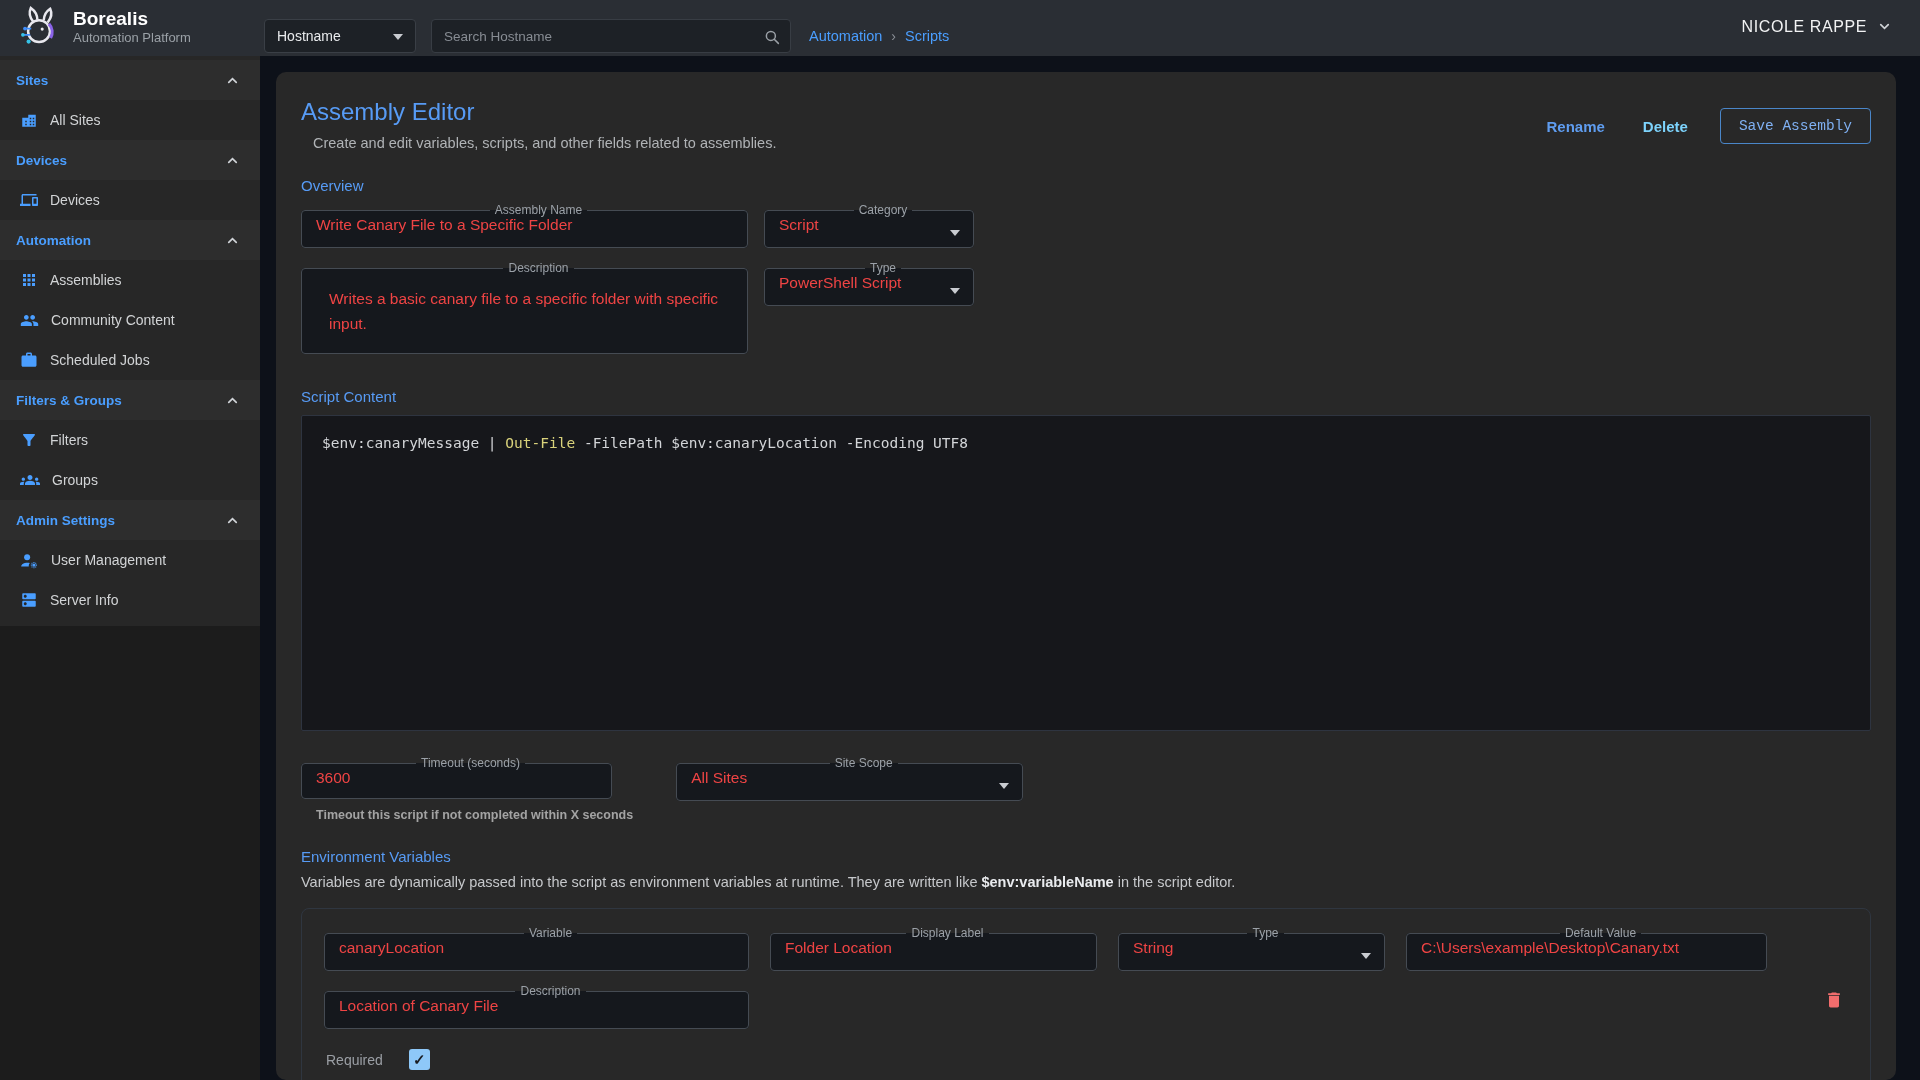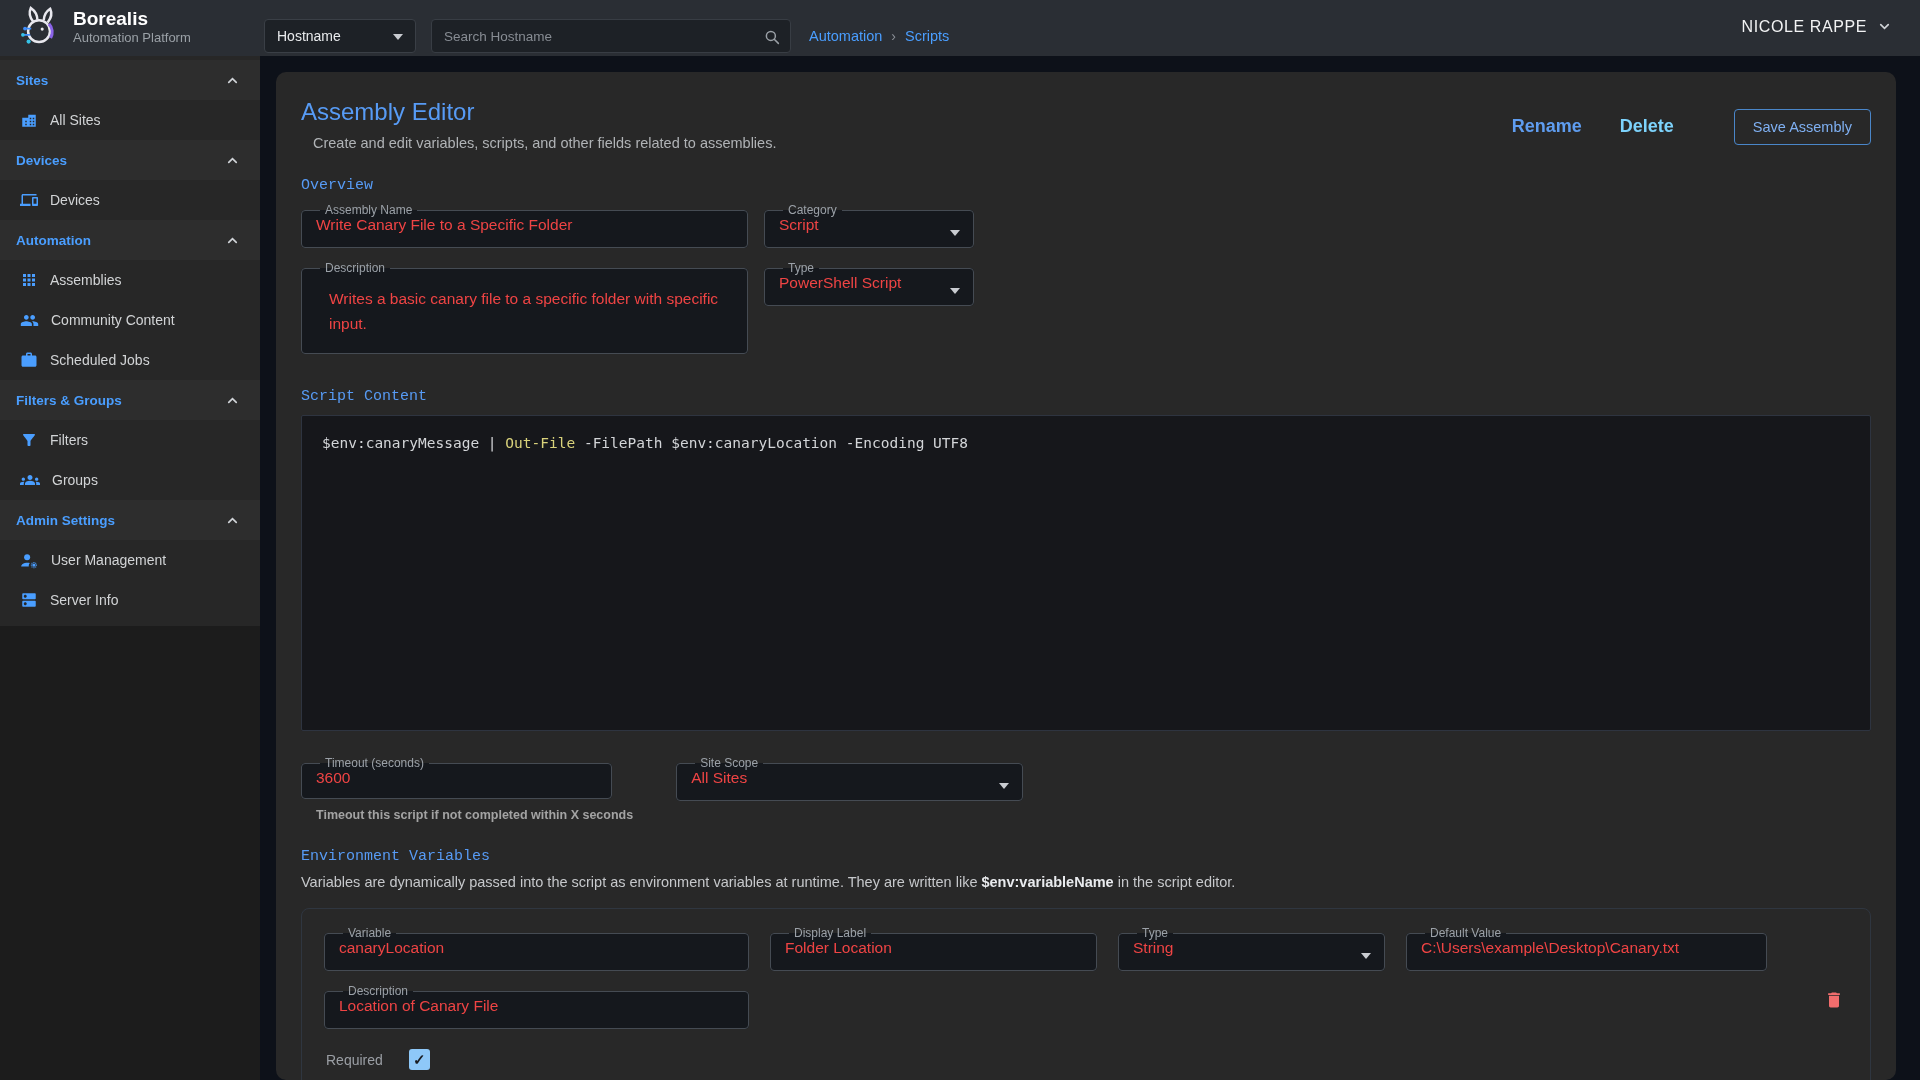--- a/index.html
+++ b/index.html
@@ -75,38 +75,38 @@
     background:#282828; border-radius:10px;
     padding:26px 25px 0 25px;
     overflow:hidden;
   }
   .card-header { display:flex; justify-content:space-between; align-items:flex-start; }
   .page-title { font-size:24px; font-weight:400; color:#579bf5; }
   .page-subtitle { margin-top:9px; font-size:14.5px; color:#b0b3b6;margin-left:12px; }
   .header-actions { display:flex; align-items:center; gap:10px; margin-top:10px; }
   .btn-text {
     background:none; border:none; cursor:pointer;
-    font-family:inherit; font-size:18px; font-weight:600; padding:8px 14px;
+    font-family:inherit; font-size:15px; font-weight:600; padding:8px 14px;
   }
   .btn-rename { color:#5f9df0; }
   .btn-delete { color:#7dd3fc; margin-right:8px; }
   .btn-save {
     background:transparent; border:1px solid #4a86c9; border-radius:4px;
-    color:#7fb0f2; font-family:Liberation Sans, sans-serif; font-size:14.5px; font-weight:500;
-    padding:9px 18px; cursor:pointer;margin-left:28px;
-  }
-  .section-heading { color:#579bf5; font-size:15px; font-weight:400;font-family:Liberation Mono, monospace; }
+    color:#7fb0f2; font-family:Liberation Mono, monospace; font-size:14.5px; font-weight:500;
+    padding:9px 18px; cursor:pointer;
+  }
+  .section-heading { color:#579bf5; font-size:15px; font-weight:400; }
   .mt-26 { margin-top:26px; } .mt-34 { margin-top:34px; }
   
   fieldset.field {
     background:#15181d; border:1px solid #454b53; border-radius:4px;
     padding:0 12px 4px; position:relative;
   }
   fieldset.field legend {
-    font-size:12px; color:#9ba1a8; padding:0 5px; margin-left:6px; line-height:1;
+    font-size:12px; color:#9ba1a8; padding:0 5px; margin-left:14px; line-height:1;text-align:center;
   }
   .value { font-size:15.5px; color:#ef4444; padding-left:2px; white-space:nowrap; overflow:hidden; }
   .h44 { height:44px; }
   .dd .caret { right:13px; }
   .textarea-value { white-space:normal; padding:13px 8px 0 15px; line-height:1.6; }
   .overview-grid {
     margin-top:10px;
     display:grid; grid-template-columns:447px 210px; gap:14px 16px;
     align-items:start;
   }

